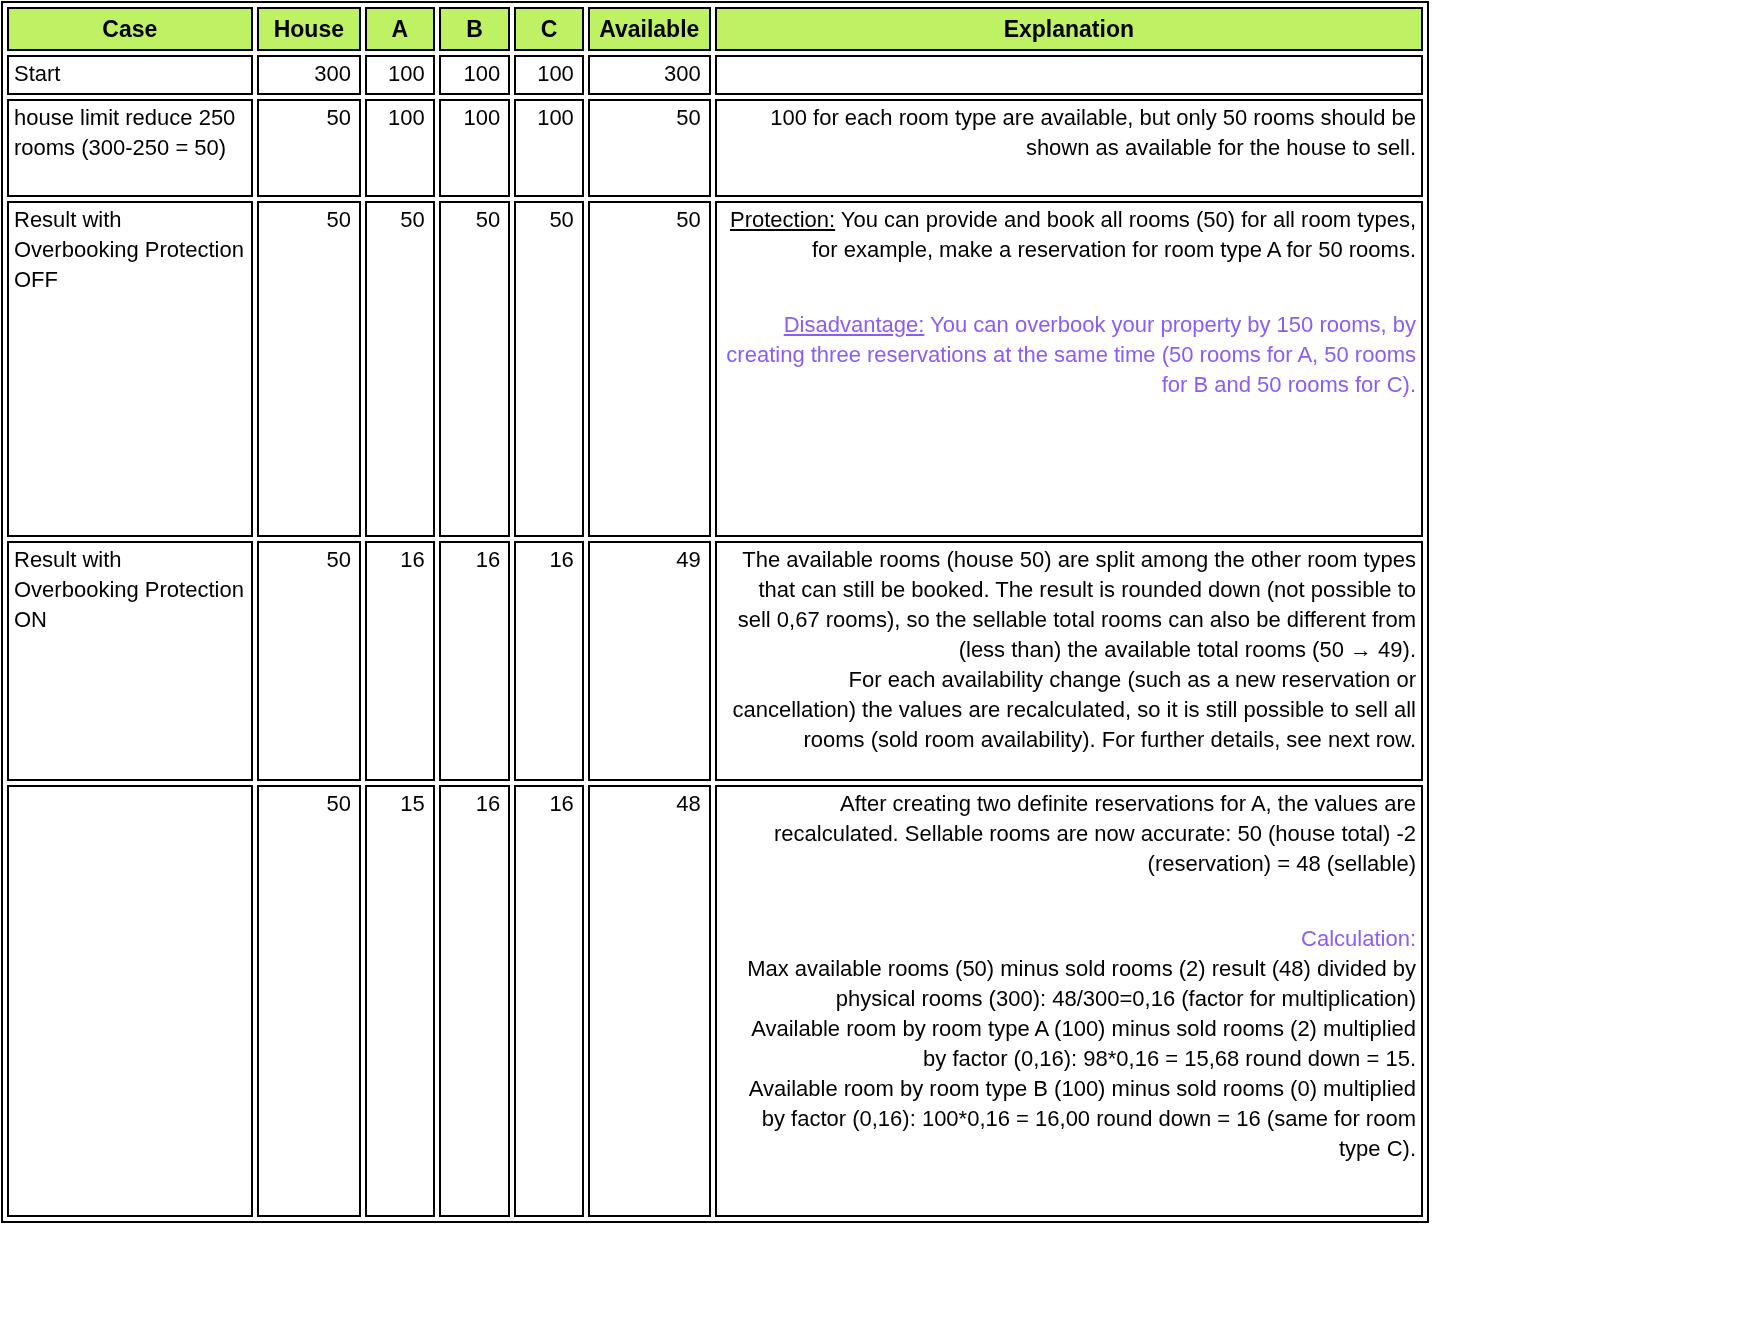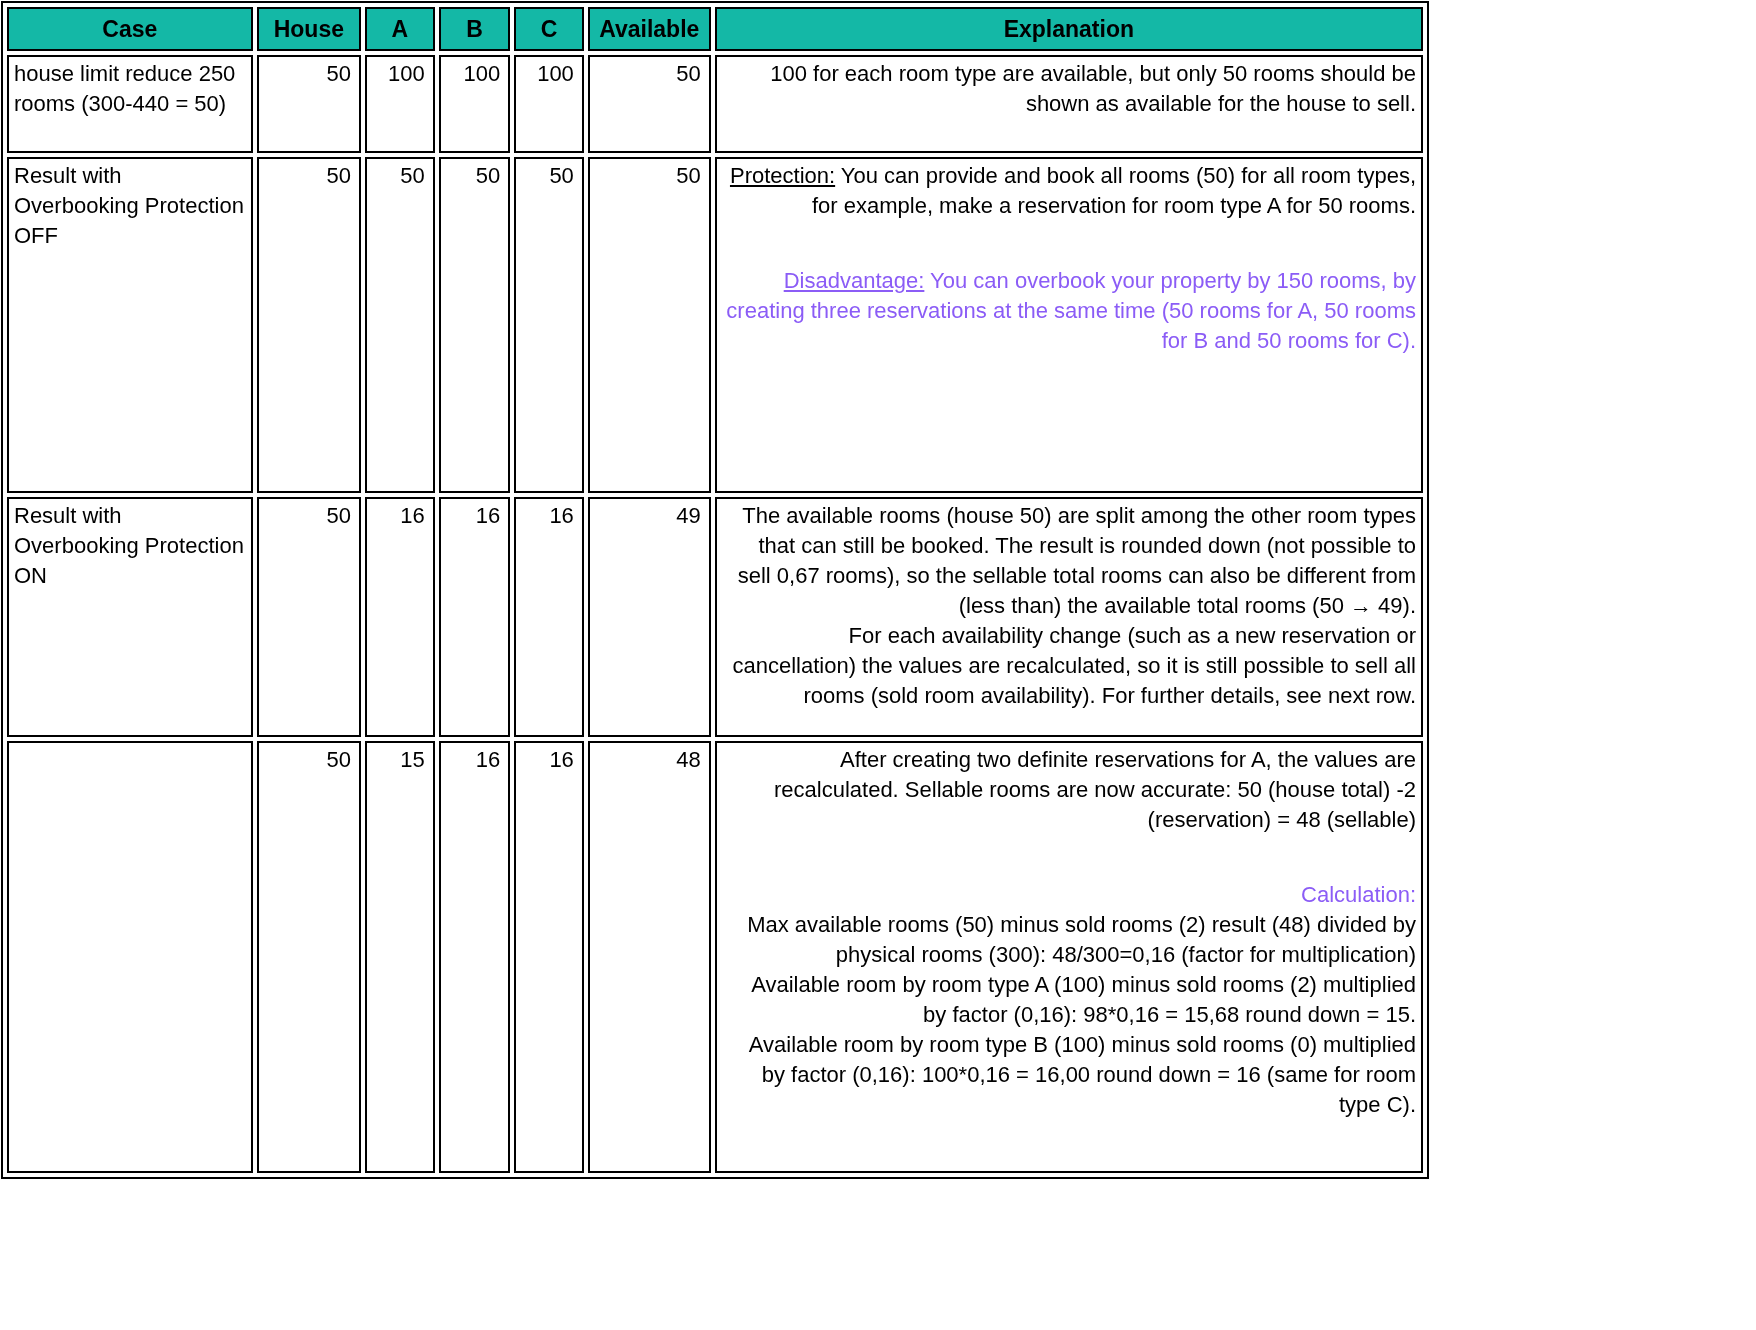--- a/index.html
+++ b/index.html
@@ -21,21 +21,21 @@
   th, td {
     border: 2px solid #000;
     vertical-align: top;
     font-size: 22px;
     line-height: 30px;
     color: #000;
     overflow: hidden;
     word-wrap: break-word;
   }
   th {
-    background: #14b8a6;
+    background: #bef264;
     font-weight: bold;
     text-align: center;
     padding: 4px 4px;
     font-size: 23px;
     vertical-align: middle;
   }
   td.case-cell { text-align: left;  padding: 2px 4px 2px 5px; }
   td.num-cell  { text-align: right; padding: 2px 8px 2px 2px; }
   td.expl-cell { text-align: right;  padding: 2px 5px 2px 6px; }
 
@@ -69,22 +69,31 @@
       <th>Case</th>
       <th>House</th>
       <th>A</th>
       <th>B</th>
       <th>C</th>
       <th>Available</th>
       <th>Explanation</th>
     </tr>
   </thead>
   <tbody>
+    <tr class="r0">
+      <td class="case-cell">Start</td>
+      <td class="num-cell">300</td>
+      <td class="num-cell">100</td>
+      <td class="num-cell">100</td>
+      <td class="num-cell">100</td>
+      <td class="num-cell">300</td>
+      <td class="expl-cell"></td>
+    </tr>
     <tr class="r1">
-      <td class="case-cell">house limit reduce 250 rooms (300-440 = 50)</td>
+      <td class="case-cell">house limit reduce 250 rooms (300-250 = 50)</td>
       <td class="num-cell">50</td>
       <td class="num-cell">100</td>
       <td class="num-cell">100</td>
       <td class="num-cell">100</td>
       <td class="num-cell">50</td>
       <td class="expl-cell">
           <div class="para"><span>100 for each room type are available, but only 50 rooms should be shown as available for the house to sell.</span></div>
         </td>
     </tr>
     <tr class="r2">

